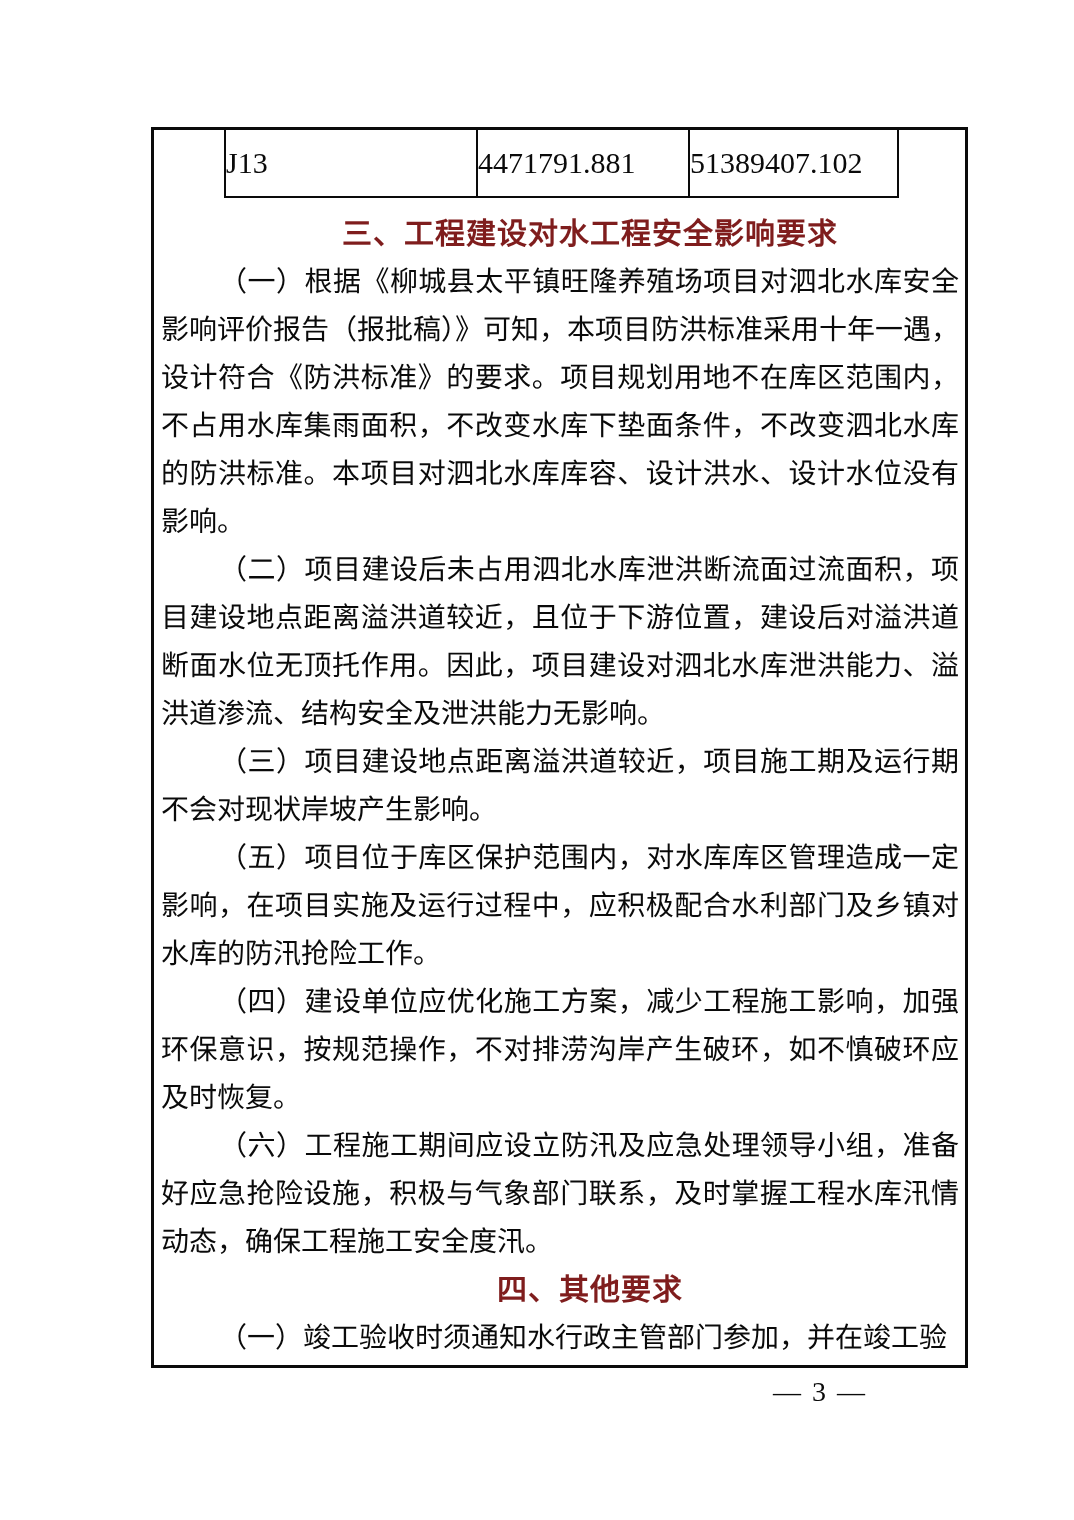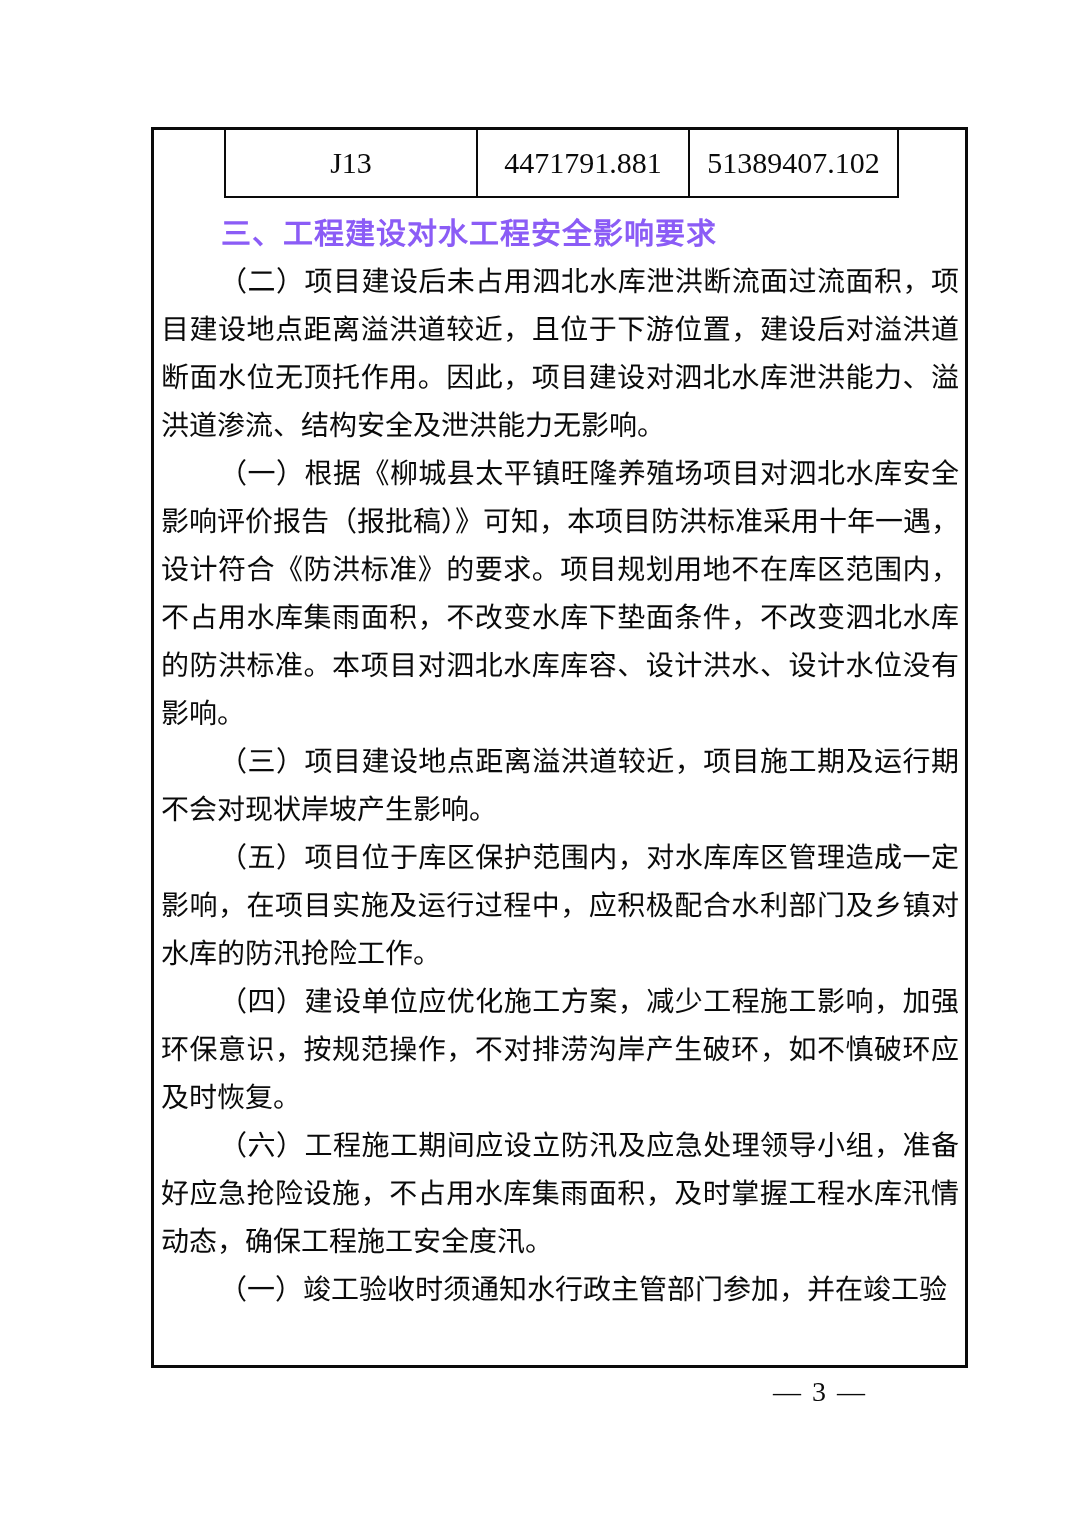--- a/index.html
+++ b/index.html
@@ -30,21 +30,20 @@
     left: 70px;
     top: 0;
     width: 673px;
     height: 68px;
     border-collapse: collapse;
     table-layout: fixed;
   }
   .coord-table td {
     border: 2px solid #0a0a0a;
     border-top: none;
-    text-align: center;
     vertical-align: middle;
     font-family: "Liberation Serif", serif;
     font-size: 30px;
     color: #0a0a0a;
     padding: 0;
   }
   .coord-table col.c1 { width: 252px; }
   .coord-table col.c2 { width: 212px; }
   .coord-table col.c3 { width: 209px; }
   .content {
@@ -53,23 +52,24 @@
     right: 0;
     top: 80px;
     padding: 0 6px 0 7px;
   }
   .section-heading {
     margin: 0;
     font-family: "Liberation Sans", sans-serif;
     font-weight: 700;
     font-size: 30px;
     line-height: 48px;
-    color: #8b5cf6;
+    color: #7f1d1d;
     text-indent: 60px;
     letter-spacing: 1px;
+    text-align: center;
   }
   .para {
     margin: 0;
     font-family: "Liberation Serif", serif;
     font-size: 28px;
     line-height: 48px;
     color: #0a0a0a;
     text-align: justify;
     text-indent: 58px;
     word-break: break-all;
@@ -104,31 +104,32 @@
         <td>4471791.881</td>
         <td>51389407.102</td>
       </tr>
     </tbody>
   </table>
 
   <div class="content">
 
     <h2 class="section-heading">三、工程建设对水工程安全影响要求</h2>
 
+    <p class="para">（一）根据《柳城县太平镇旺隆养殖场项目对泗北水库安全影响评价报告（报批稿）》可知，本项目防洪标准采用十年一遇，设计符合《防洪标准》的要求。项目规划用地不在库区范围内，不占用水库集雨面积，不改变水库下垫面条件，不改变泗北水库的防洪标准。本项目对泗北水库库容、设计洪水、设计水位没有影响。</p>
+
     <p class="para">（二）项目建设后未占用泗北水库泄洪断流面过流面积，项目建设地点距离溢洪道较近，且位于下游位置，建设后对溢洪道断面水位无顶托作用。因此，项目建设对泗北水库泄洪能力、溢洪道渗流、结构安全及泄洪能力无影响。</p>
-
-    <p class="para">（一）根据《柳城县太平镇旺隆养殖场项目对泗北水库安全影响评价报告（报批稿）》可知，本项目防洪标准采用十年一遇，设计符合《防洪标准》的要求。项目规划用地不在库区范围内，不占用水库集雨面积，不改变水库下垫面条件，不改变泗北水库的防洪标准。本项目对泗北水库库容、设计洪水、设计水位没有影响。</p>
 
     <p class="para">（三）项目建设地点距离溢洪道较近，项目施工期及运行期不会对现状岸坡产生影响。</p>
 
     <p class="para">（五）项目位于库区保护范围内，对水库库区管理造成一定影响，在项目实施及运行过程中，应积极配合水利部门及乡镇对水库的防汛抢险工作。</p>
 
     <p class="para">（四）建设单位应优化施工方案，减少工程施工影响，加强环保意识，按规范操作，不对排涝沟岸产生破环，如不慎破环应及时恢复。</p>
 
-    <p class="para">（六）工程施工期间应设立防汛及应急处理领导小组，准备好应急抢险设施，不占用水库集雨面积，及时掌握工程水库汛情动态，确保工程施工安全度汛。</p>
+    <p class="para">（六）工程施工期间应设立防汛及应急处理领导小组，准备好应急抢险设施，积极与气象部门联系，及时掌握工程水库汛情动态，确保工程施工安全度汛。</p>
 
+    <h2 class="section-heading">四、其他要求</h2>
 
     <p class="para">（一）竣工验收时须通知水行政主管部门参加，并在竣工验</p>
 
   </div>
 </div>
 
 <div class="page-footer">— 3 —</div>
 
 </body></html>

